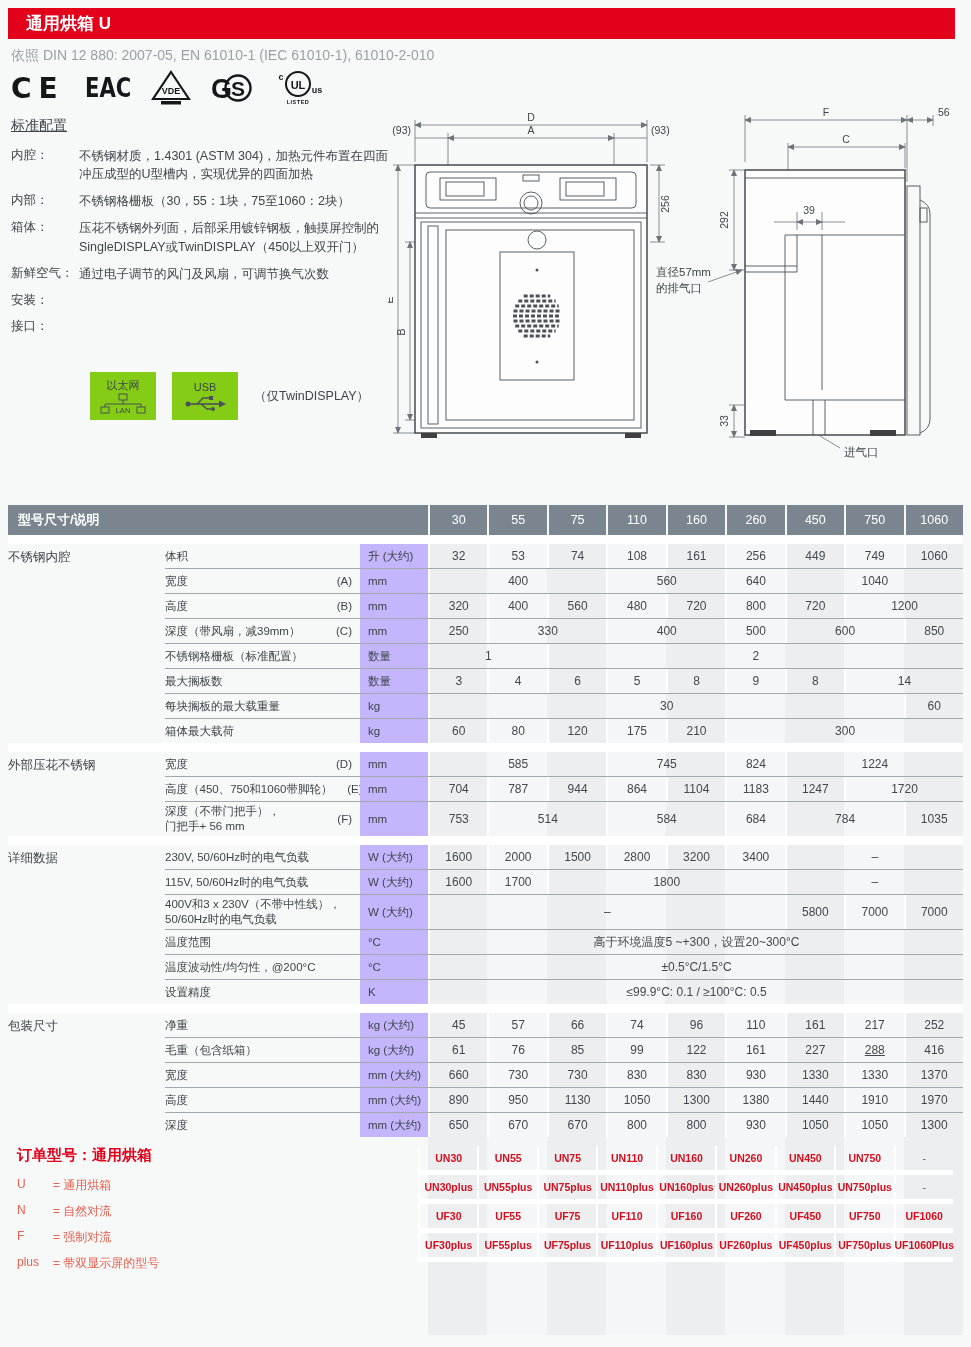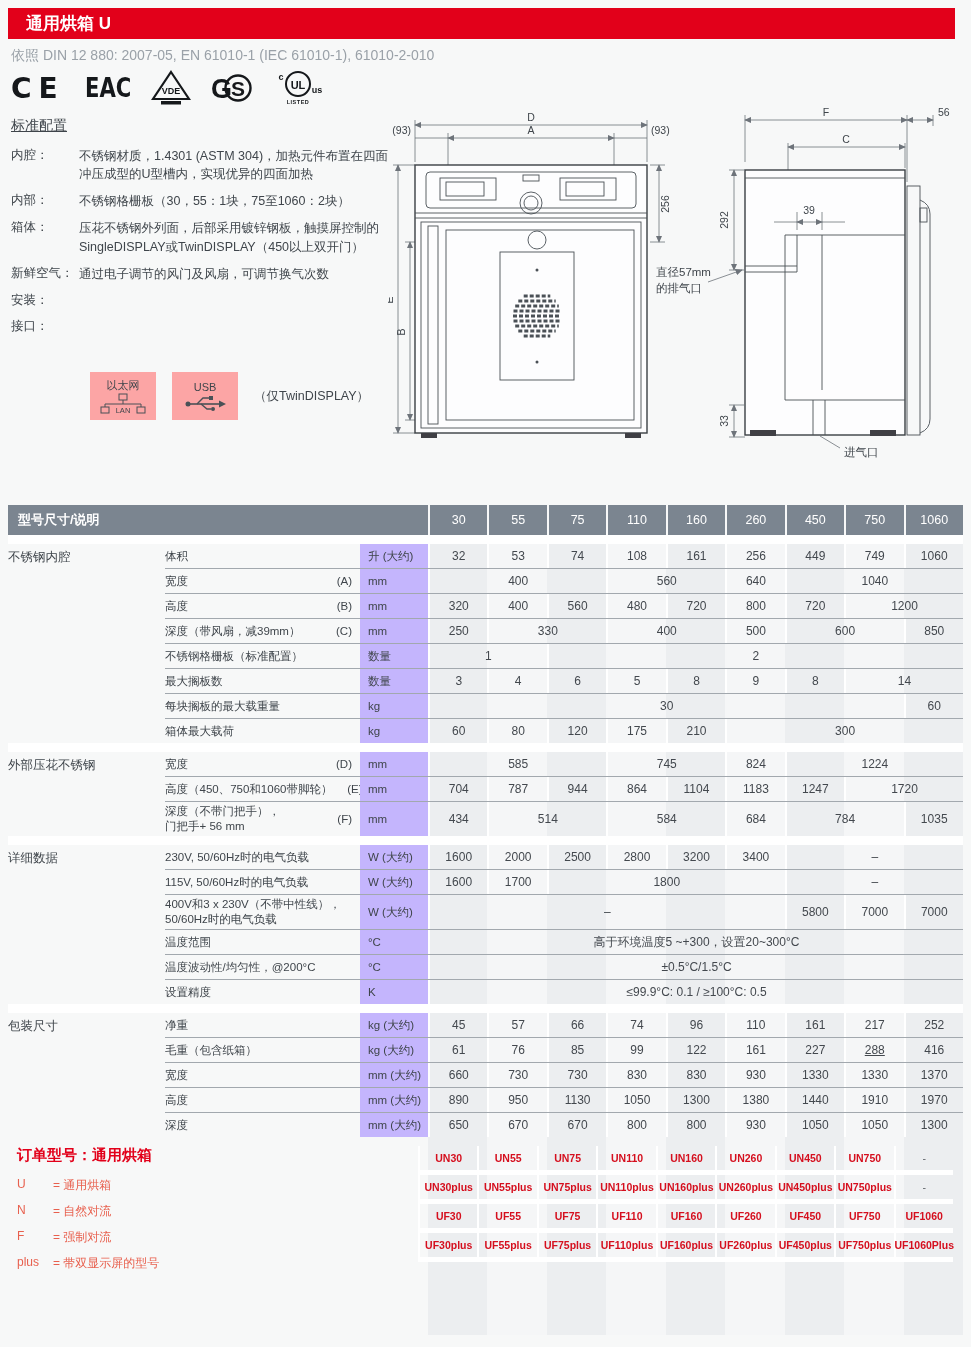--- a/index.html
+++ b/index.html
@@ -14,21 +14,21 @@
   .certs{position:absolute;left:11px;top:66px;height:44px;display:flex;align-items:center;gap:18px;}
   .ce{font-family:"DejaVu Sans",sans-serif;font-size:28px;font-weight:bold;letter-spacing:7px;color:#15181b;}
   .eac{font-family:"DejaVu Sans",sans-serif;font-size:23px;font-weight:800;color:#15181b;transform:scale(0.92,1.12);}
   
   .std-heading{position:absolute;left:11px;top:117px;font-size:14px;text-decoration:underline;}
   .spec-rows{position:absolute;left:11px;top:147px;width:384px;}
   .spec-row{display:flex;margin-bottom:9px;}
   .spec-label{width:68px;flex:none;font-size:12.5px;}
   .spec-text{flex:1;font-size:12.5px;line-height:1.45;}
   .interfaces{position:absolute;left:90px;top:372px;display:flex;align-items:center;gap:16px;}
-  .iface-box{background:#fca5a5;width:66px;height:48px;display:flex;flex-direction:column;
+  .iface-box{background:#84cc16;width:66px;height:48px;display:flex;flex-direction:column;
              align-items:center;justify-content:center;font-size:11px;}
   .iface-note{font-size:12.5px;}
   
   .drawings{position:absolute;left:388px;top:100px;}
   .body-l{stroke:#3a3f44;stroke-width:1.4;fill:#fdfdfe;}
   .inner{stroke:#4a5056;stroke-width:0.9;fill:none;}
   .vent{stroke:#4a5056;stroke-width:3;stroke-dasharray:4 2;}
   .ext,.dim{stroke:#6d737a;stroke-width:0.8;fill:none;}
   .dt{font-size:10.5px;fill:#3f454b;text-anchor:middle;}
   .dts{text-anchor:start;}
@@ -472,21 +472,21 @@
             <div class="trow tall">
               <div class="p-label">
                 <div class="p-lines">
                   <div>深度（不带门把手），</div>
                   <div>门把手+ 56 mm</div>
                 </div>
                 <div class="p-letter">(F)</div>
               </div>
               <div class="t-unit">mm</div>
               <div class="t-cells">
-                <div class="t-cell" style="width: 59.44px;">434</div>
+                <div class="t-cell" style="width: 59.44px;">753</div>
                 <div class="t-cell" style="width: 118.89px;">514</div>
                 <div class="t-cell" style="width: 118.89px;">584</div>
                 <div class="t-cell" style="width: 59.44px;">684</div>
                 <div class="t-cell" style="width: 118.89px;">784</div>
                 <div class="t-cell" style="width: 59.44px;">1035</div>
               </div>
             </div>
           </div>
         </div>
         <div class="tsection">
@@ -496,21 +496,21 @@
               <div class="p-label">
                 <div class="p-lines">
                   <div>230V, 50/60Hz时的电气负载</div>
                 </div>
                 <div class="p-letter"></div>
               </div>
               <div class="t-unit">W (大约)</div>
               <div class="t-cells">
                 <div class="t-cell" style="width: 59.44px;">1600</div>
                 <div class="t-cell" style="width: 59.44px;">2000</div>
-                <div class="t-cell" style="width: 59.44px;">2500</div>
+                <div class="t-cell" style="width: 59.44px;">1500</div>
                 <div class="t-cell" style="width: 59.44px;">2800</div>
                 <div class="t-cell" style="width: 59.44px;">3200</div>
                 <div class="t-cell" style="width: 59.44px;">3400</div>
                 <div class="t-cell" style="width: 178.33px;">–</div>
               </div>
             </div>
             <div class="trow">
               <div class="p-label">
                 <div class="p-lines">
                   <div>115V, 50/60Hz时的电气负载</div>

